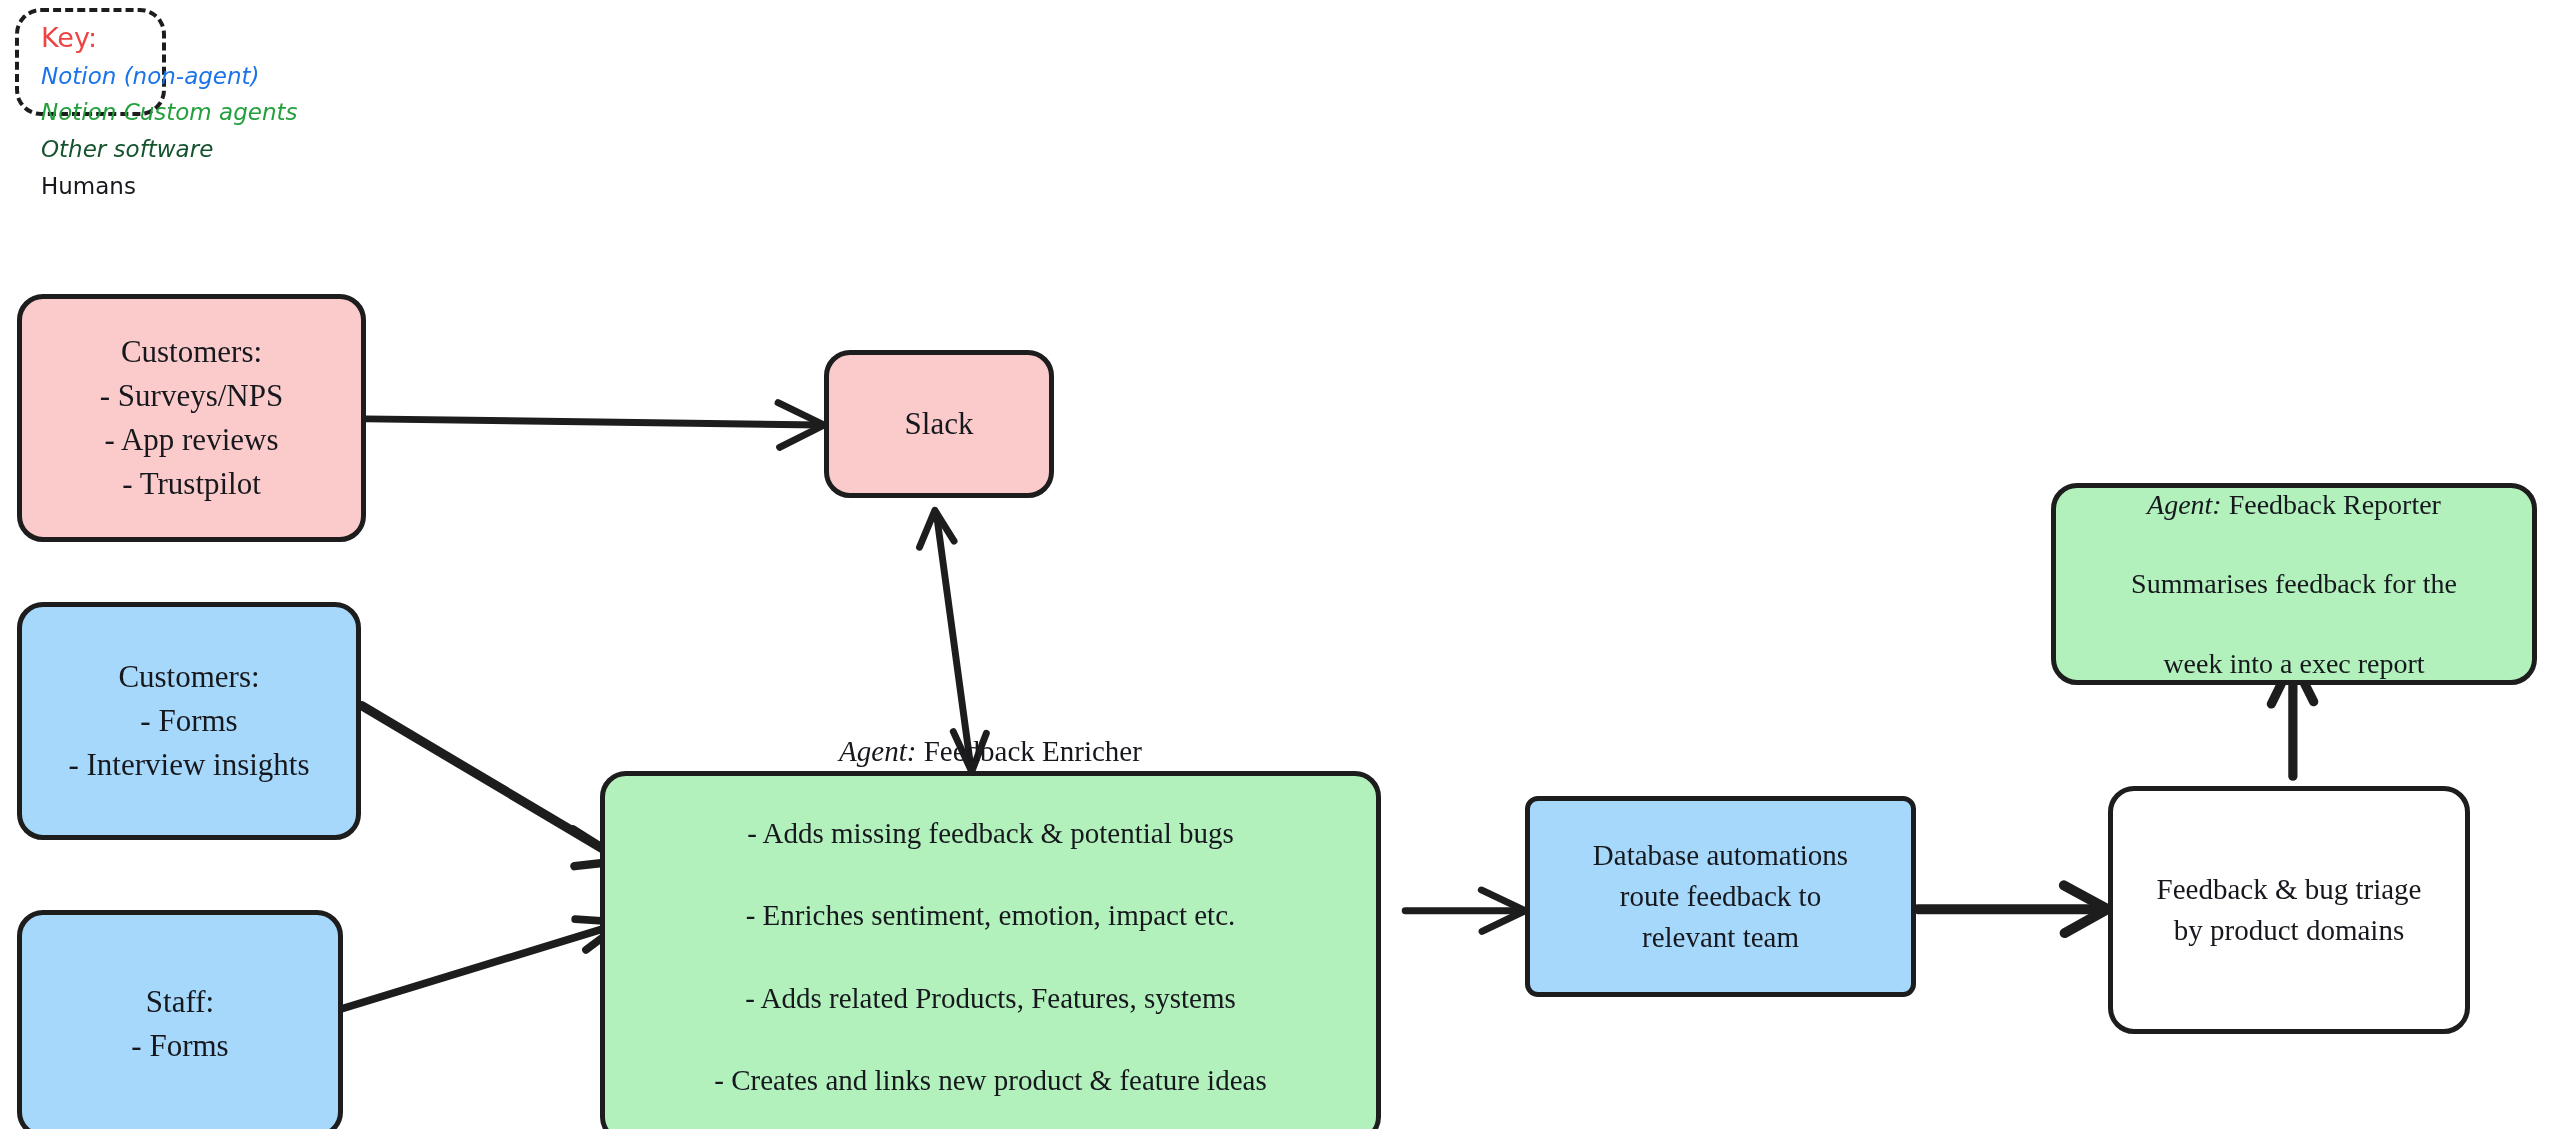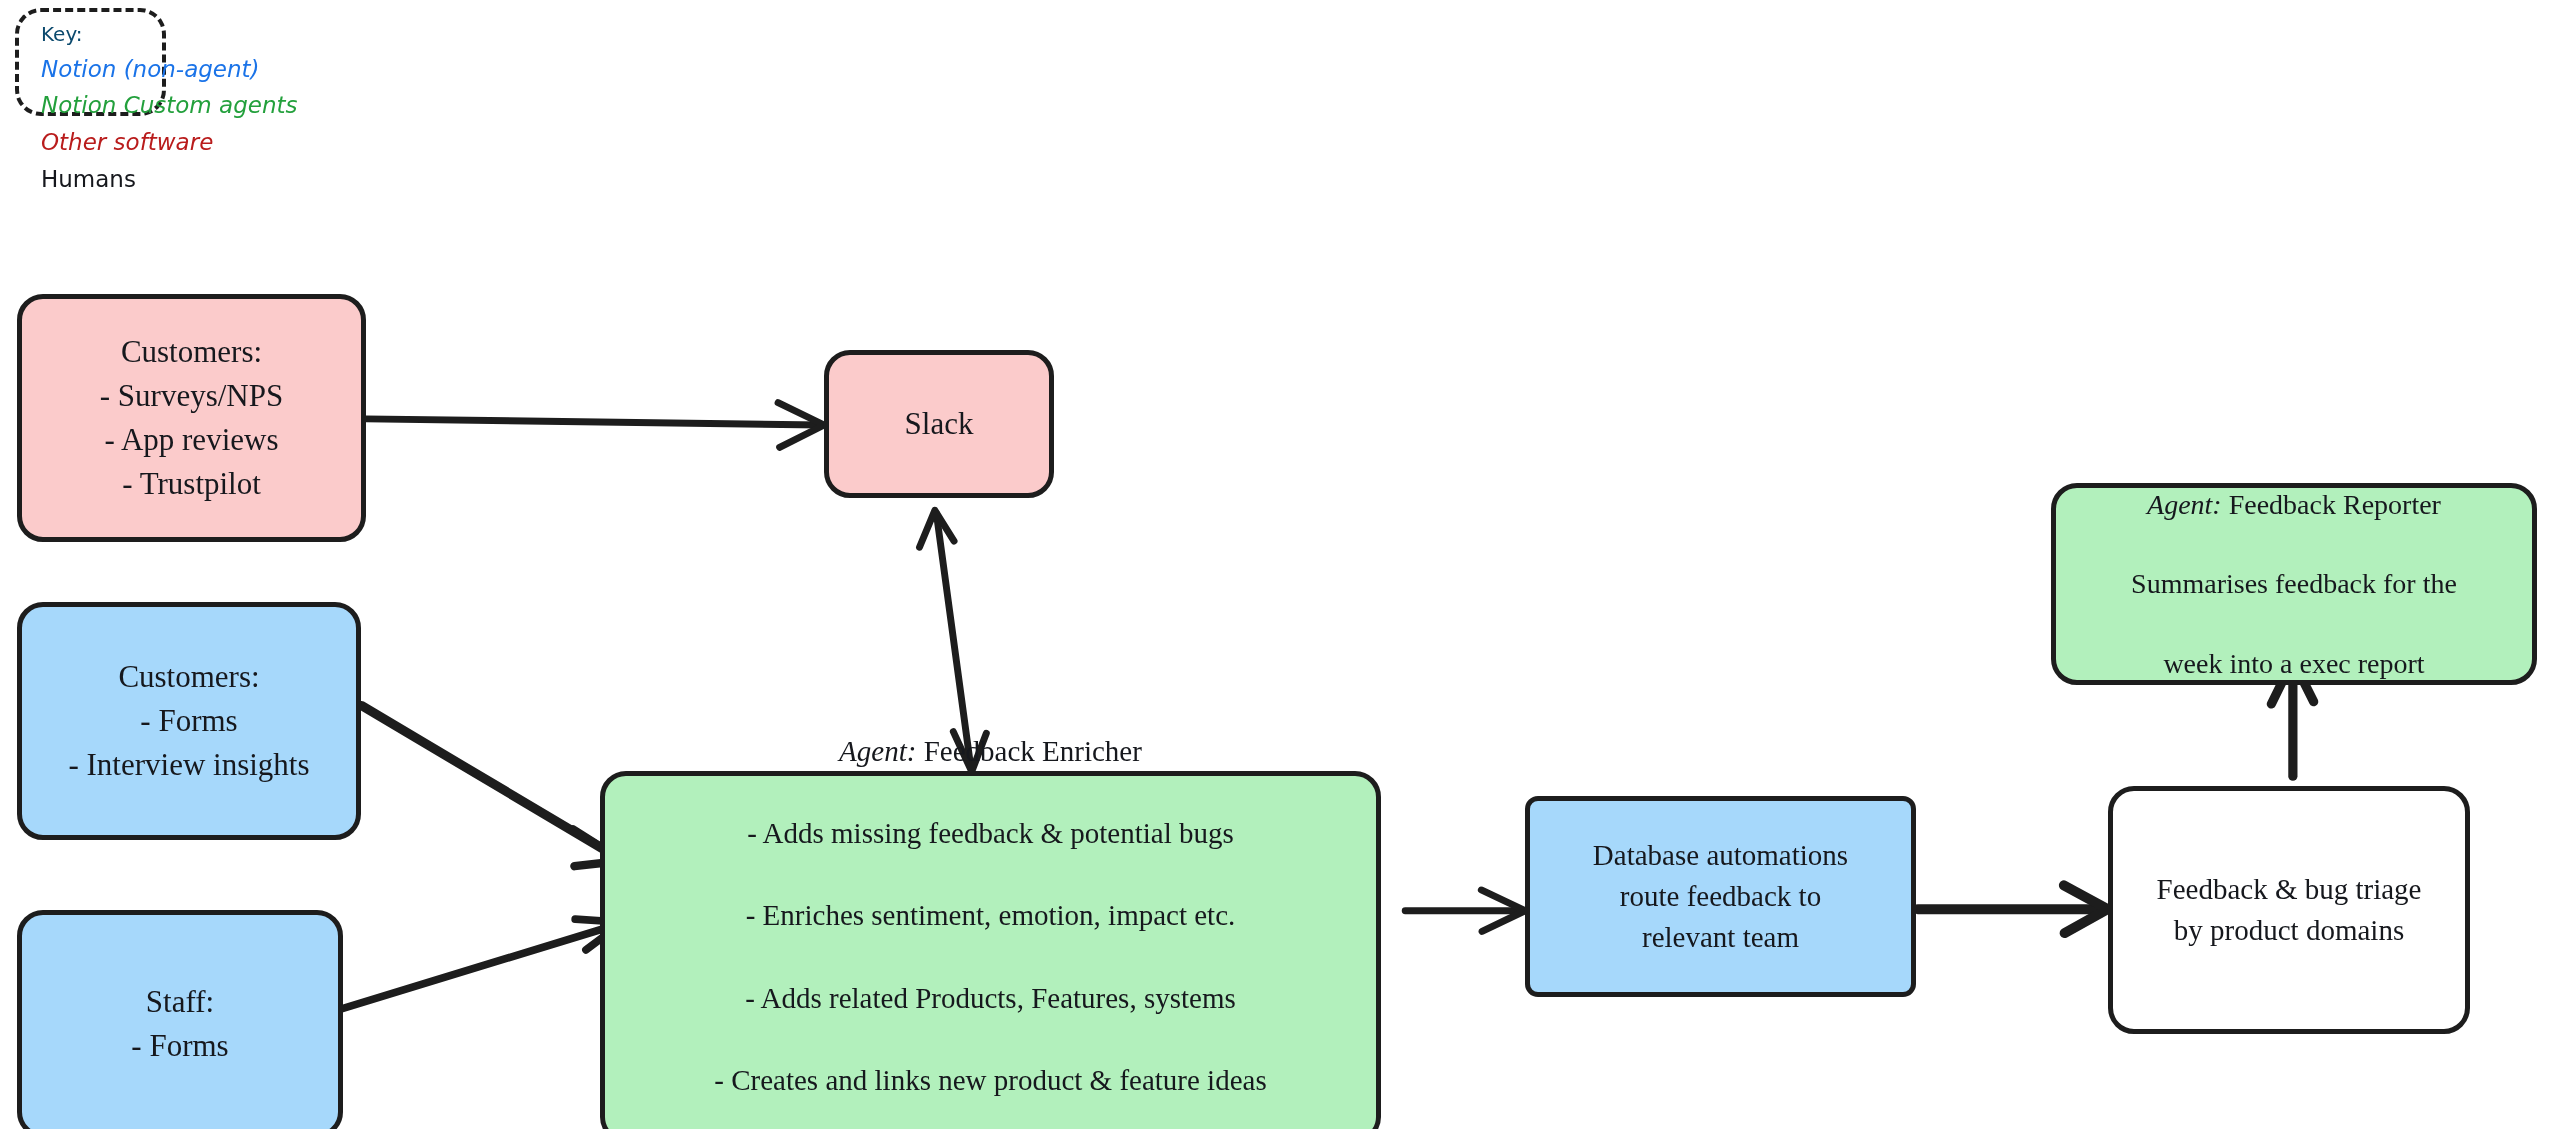--- a/index.html
+++ b/index.html
@@ -50,22 +50,22 @@
 
   .legend {
     position: absolute;
     box-sizing: border-box;
     border: 4.6px dashed #1d1d1d;
     border-radius: 26px;
     background: #ffffff;
     padding: 7.7px 0 9.2px 17px;
   }
   .legend-title {
-    font-size: 20px;
-    color: #0c4a6e;
+    font-size: 27px;
+    color: #ef4444;
     margin: 3.1px 0 9.2px 4.6px;
   }
   .legend-row {
     font-size: 23px;
     font-style: italic;
     margin: 0 0 10.8px 4.6px;
     white-space: nowrap;
   }
   .legend-row.plain {
     font-style: normal;
@@ -120,21 +120,21 @@
         <path d="M2955 916 L2983 859 L3010 913" stroke-width="12"></path>
       </g>
 
     </g>
   </svg>
 
   <div class="legend" style="left:15.4px; top:7.7px; width:151px; height:108px;">
     <div class="legend-title">Key:</div>
     <div class="legend-row" style="color:#1a73e8;margin-top:6px;">Notion (non-agent)</div>
     <div class="legend-row" style="color:#23a03c;">Notion Custom agents</div>
-    <div class="legend-row" style="color:#b91c1c;">Other software</div>
+    <div class="legend-row" style="color:#14532d;">Other software</div>
     <div class="legend-row plain" style="color:#16181d;">Humans</div>
   </div>
 
   <div class="node pink fs-40" style="left:17px; top:294px; width:349px; height:248px;">
     <div class="txt">Customers:
 - Surveys/NPS
 - App reviews
 - Trustpilot</div>
   </div>
 

